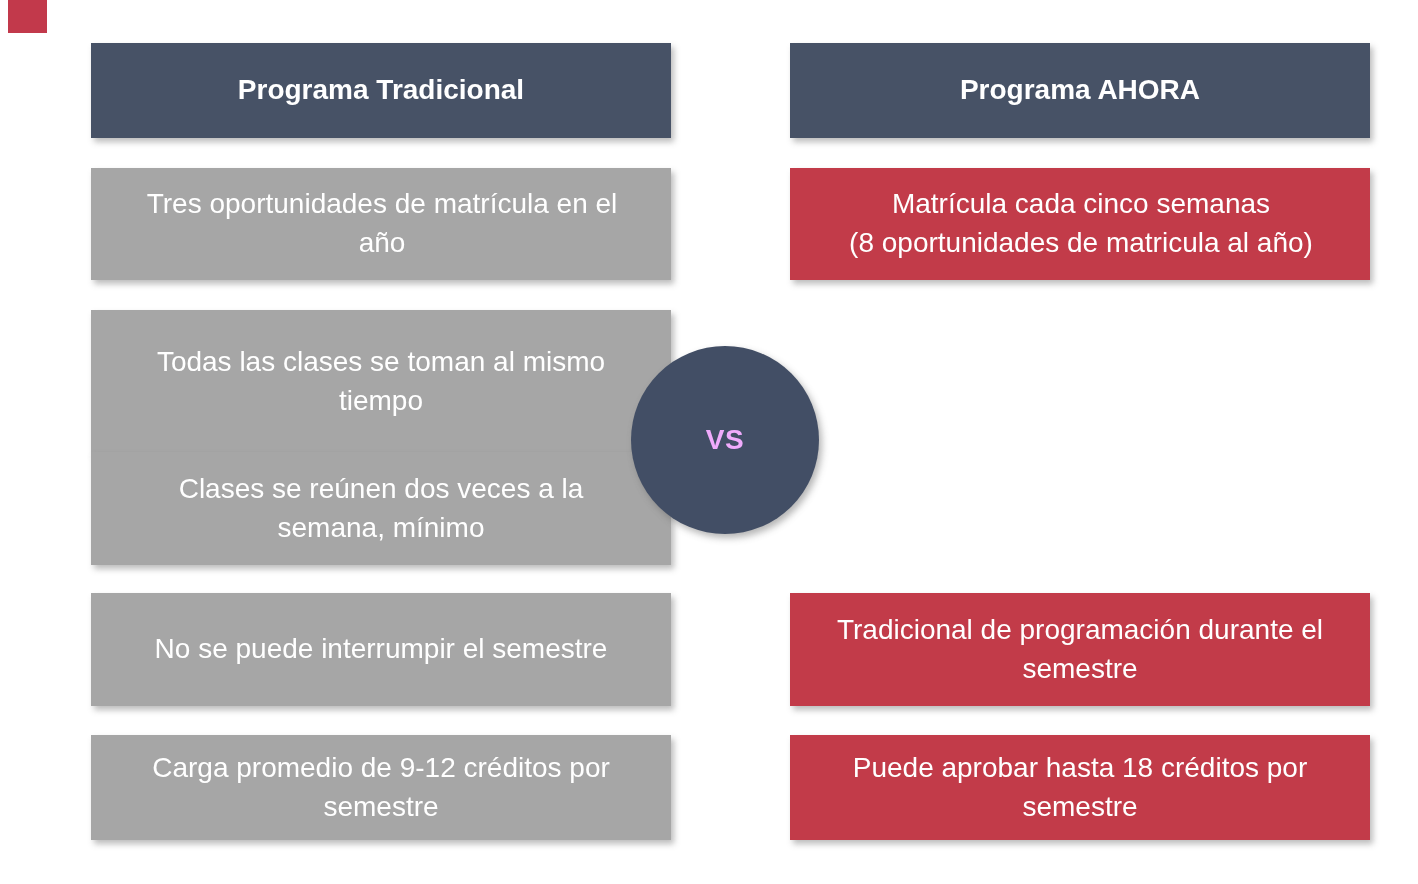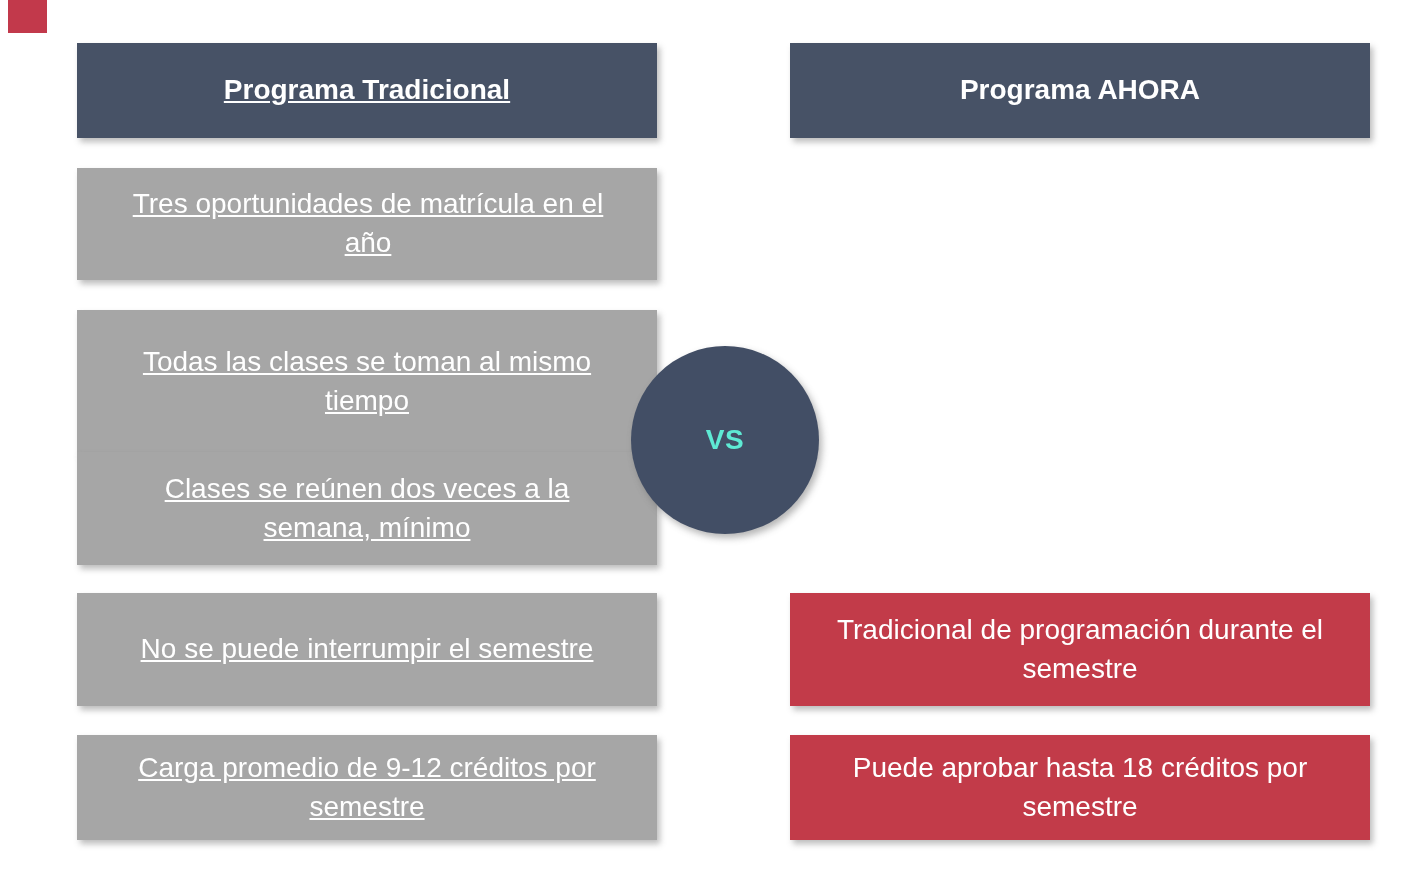--- a/index.html
+++ b/index.html
@@ -31,21 +31,21 @@
     align-items: center;
     justify-content: center;
     text-align: center;
     color: #FFFFFF;
     font-size: 28px;
     line-height: 1.38;
     padding: 0 18px;
     white-space: pre-line;
     box-shadow: 3px 4px 6px rgba(90, 90, 90, 0.40);
   }
-  .col-left  { left: 77px; text-decoration: underline;  }
+  .col-left  { left: 91px;  }
   .col-right { left: 790px; }
   .hdr {
     top: 43px;
     height: 95px;
     background: #475266;
     font-weight: 700;
     font-size: 28px;
   }
   .r0 { top: 168px; height: 112px; padding-left: 20px; }
   .r1 { top: 310px; height: 144px; }
@@ -62,21 +62,21 @@
     height: 188px;
     border-radius: 50%;
     background: #424E65;
     z-index: 5;
     display: flex;
     align-items: center;
     justify-content: center;
     box-shadow: 3px 4px 7px rgba(90, 90, 90, 0.45);
   }
   .vs-label {
-    color: #5eead4;
+    color: #f0abfc;
     font-weight: 700;
     font-size: 28px;
     letter-spacing: 0.5px;
   }
 </style>
 </head>
 <body>
 
 <div class="slide">
 
@@ -93,20 +93,22 @@
   <div class="box gray col-left r2">Clases se reúnen dos veces a la
 semana, mínimo</div>
 
   <div class="box gray col-left r3">No se puede interrumpir el semestre</div>
 
   <div class="box gray col-left r4">Carga promedio de 9-12 créditos por
 semestre</div>
 
   <div class="box hdr col-right">Programa AHORA</div>
 
+  <div class="box red col-right r0">Matrícula cada cinco semanas
+(8 oportunidades de matricula al año)</div>
 
 
 
   <div class="box red col-right r3">Tradicional de programación durante el
 semestre</div>
 
   <div class="box red col-right r4">Puede aprobar hasta 18 créditos por
 semestre</div>
 
   <div class="vs-circle">

